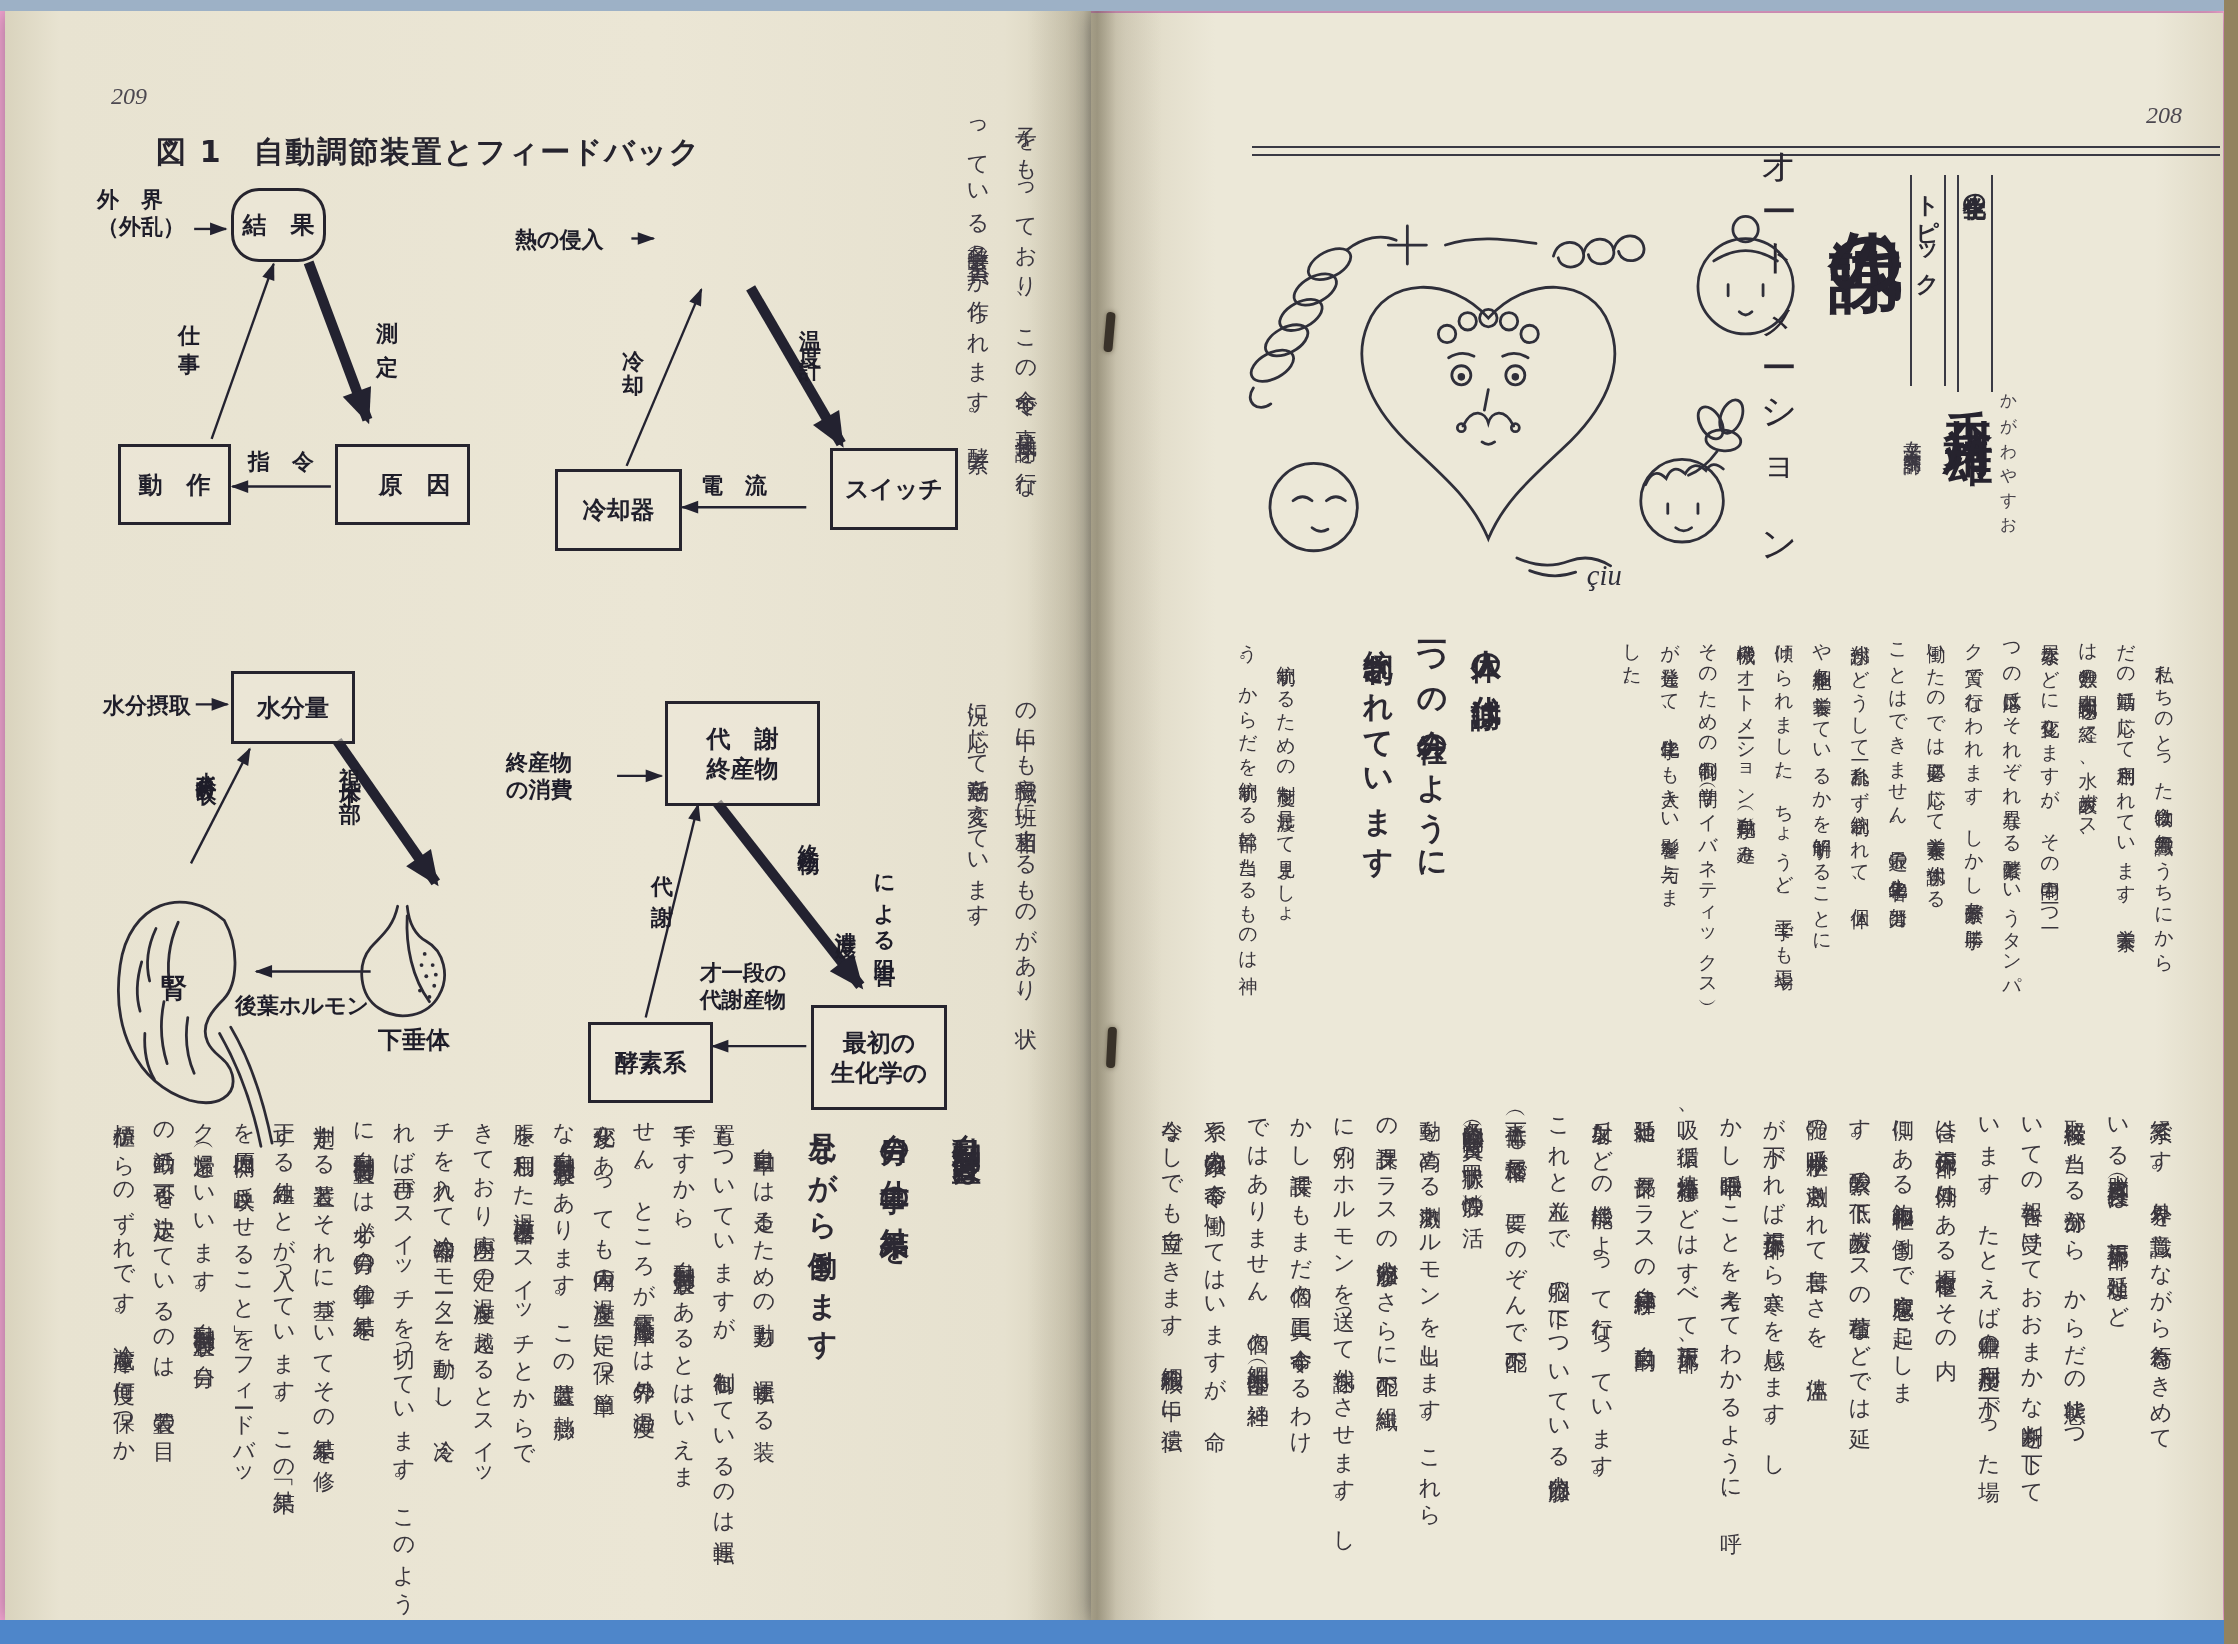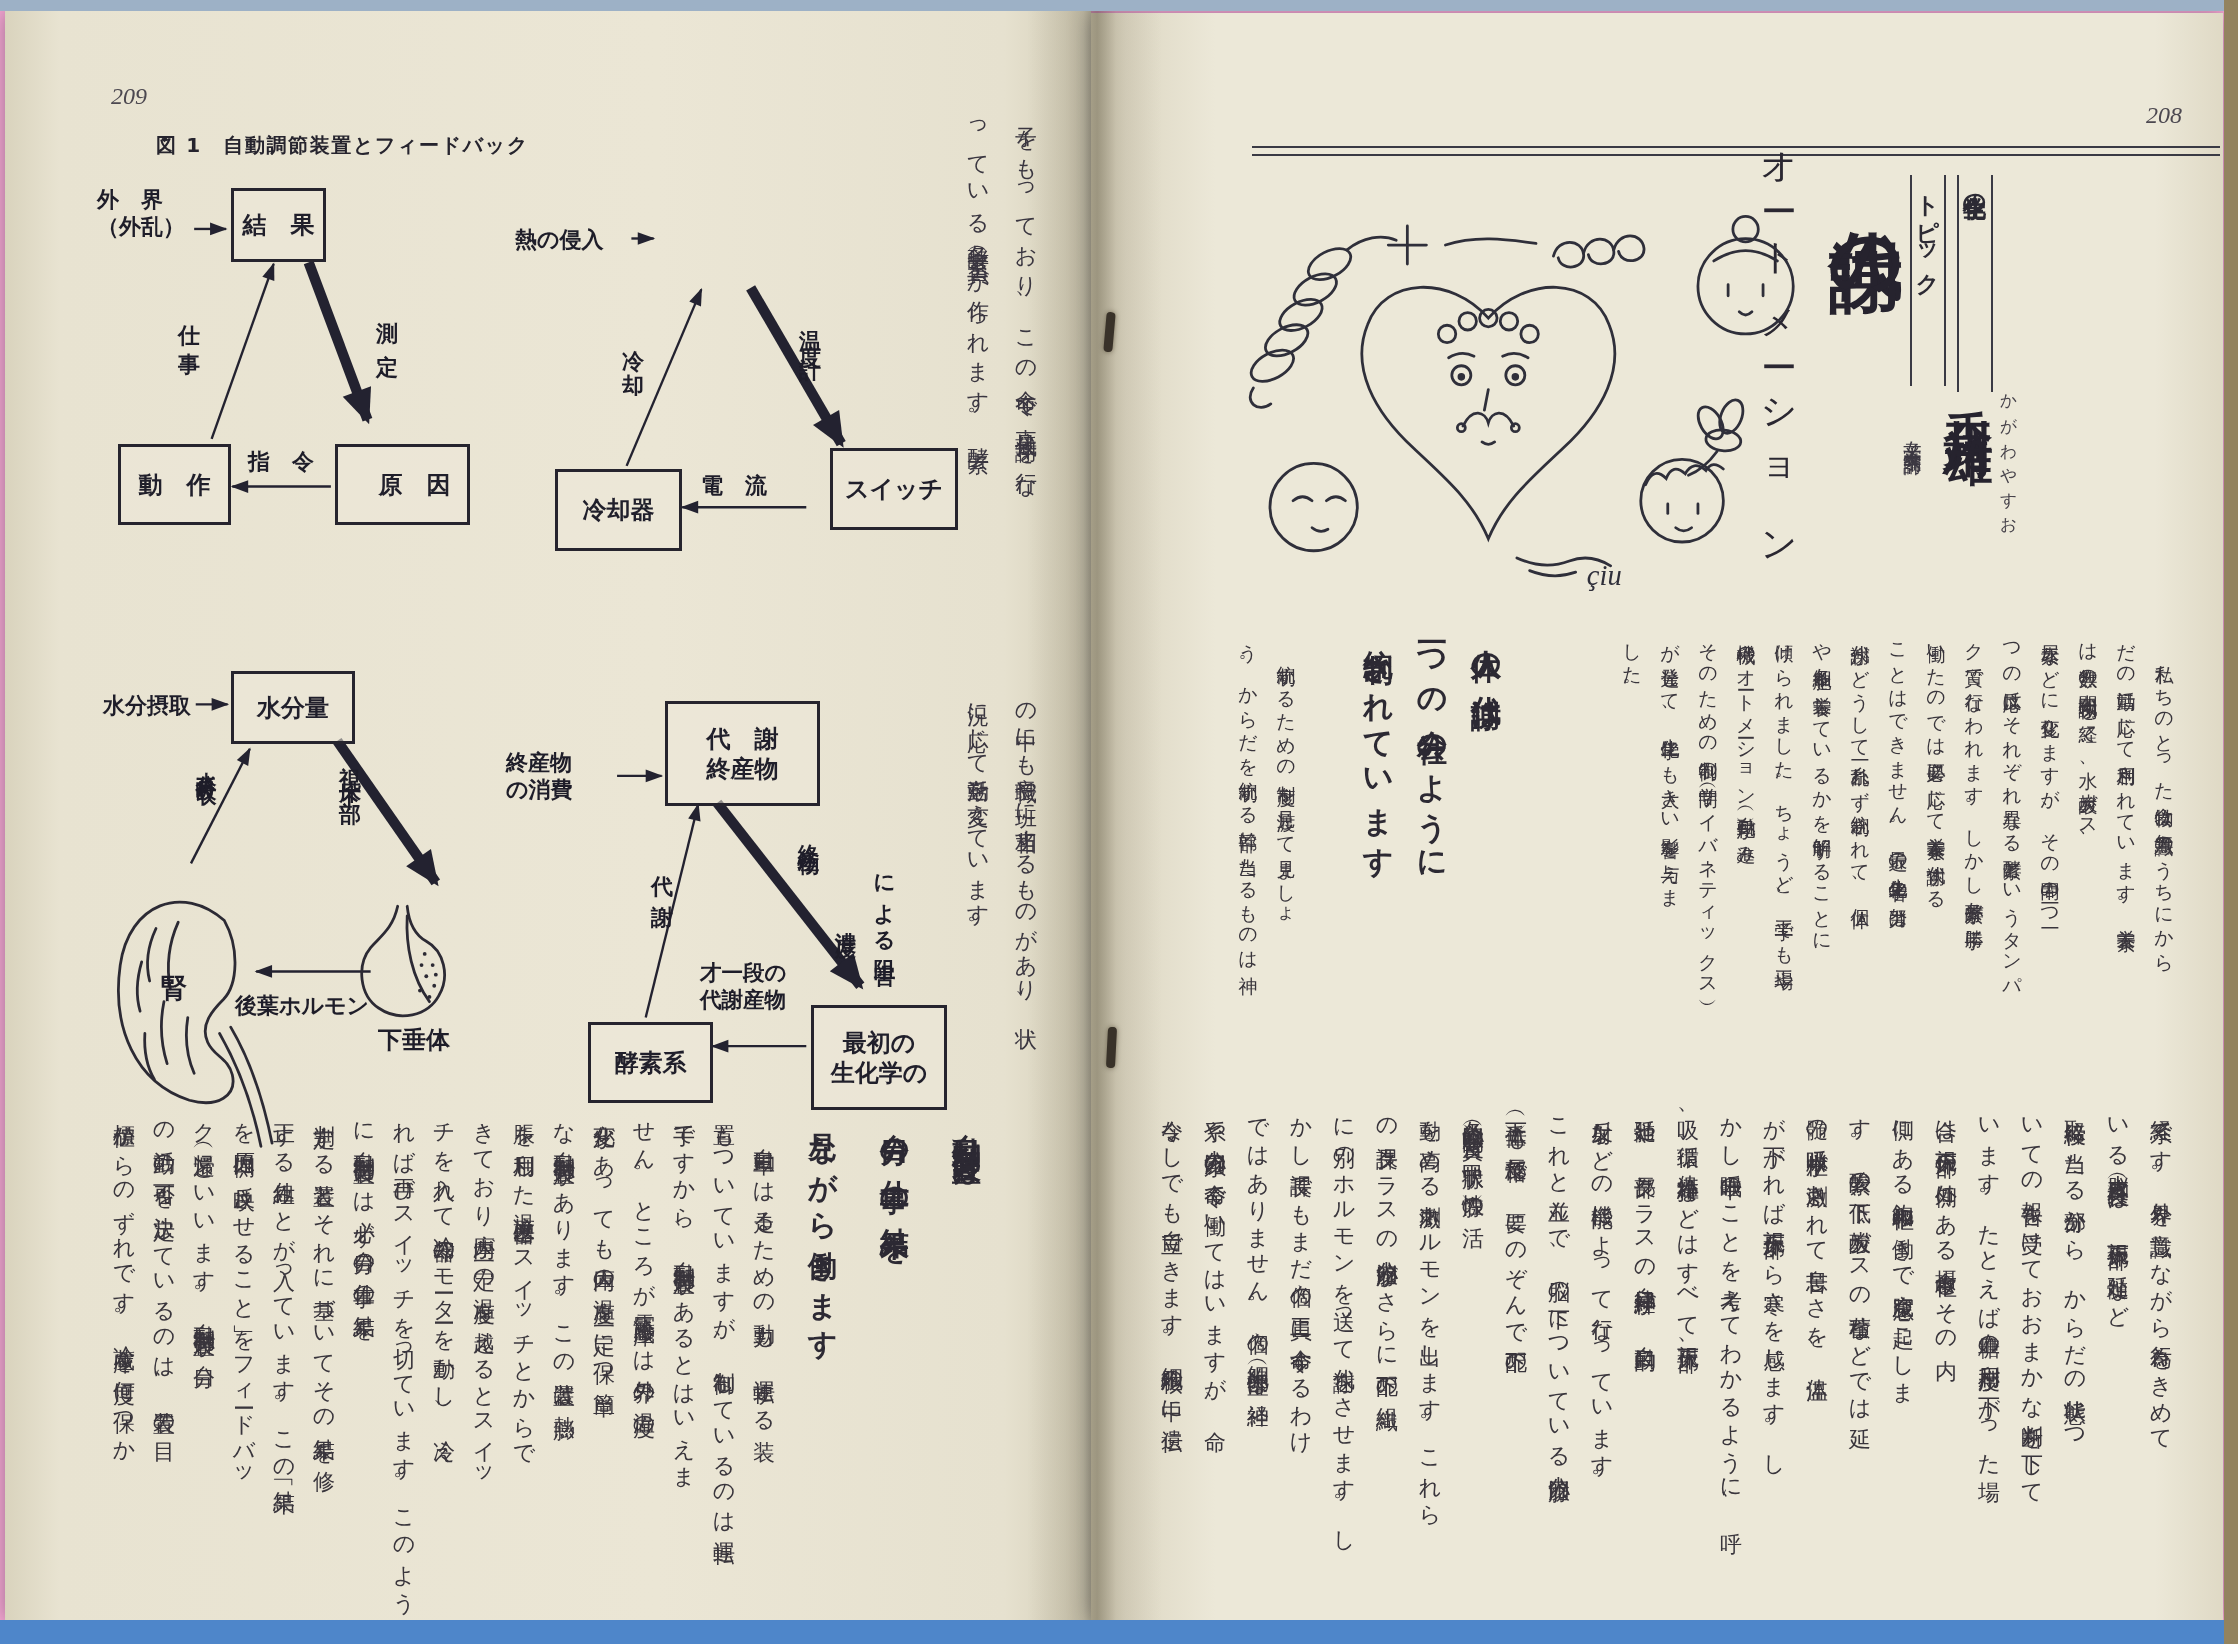--- a/index.html
+++ b/index.html
@@ -30,21 +30,21 @@
 </head>
 <body>
 
 <div id="stage">
 
   <div id="left-page" class="abs page"></div>
   <div id="right-page" class="abs page"></div>
 
   <div class="abs mincho" style="left:111px;top:83px;font-style:italic;font-size:24px;color:#4c4850;">209</div>
 
-  <div class="abs gothic" style="left:156px;top:132px;font-size:20px;letter-spacing:1.6px;color:#26242e;">図 1　自動調節装置とフィードバック</div>
+  <div class="abs gothic" style="left:156px;top:132px;font-size:30px;letter-spacing:1.6px;color:#26242e;">図 1　自動調節装置とフィードバック</div>
 
   <svg class="abs" style="left:0;top:0;" width="2239" height="1644" viewBox="0 0 2816 2068">
     <defs>
       <marker id="mthin" markerUnits="userSpaceOnUse" markerWidth="28" markerHeight="22" refX="22" refY="10" orient="auto">
         <path d="M2,2 L24,10 L2,18 Z" fill="#232230"></path>
       </marker>
       <marker id="mthick" markerUnits="userSpaceOnUse" markerWidth="52" markerHeight="44" refX="40" refY="21" orient="auto">
         <path d="M2,2 L46,21 L2,40 Z" fill="#232230"></path>
       </marker>
     </defs>
@@ -90,21 +90,21 @@
         <circle cx="528" cy="1246" r="2.4"></circle>
           <circle cx="540" cy="1254" r="2.4"></circle>
         <circle cx="548" cy="1226" r="2.4"></circle>
           <circle cx="530" cy="1214" r="2.4"></circle>
       </g>
     </g>
   </svg>
 
   <div class="abs dlabel gothic ml" style="left:97px;top:186px;">外　界
 （外乱）</div>
-  <div class="abs box bx30 gothic" style="left:231px;top:188px;width:89px;height:68px;">結　果</div>
+  <div class="abs box bx30 gothic" style="left:231px;top:188px;width:89px;height:68px;border-radius:28px;">結　果</div>
   <div class="abs box bx30 gothic" style="left:118px;top:444px;width:107px;height:75px;">動　作</div>
   <div class="abs box bx30 gothic" style="left:335px;top:444px;width:105px;height:75px;padding-left:24px;">原　因</div>
   <div class="abs dlabel gothic vlab" style="left:176px;top:308px;letter-spacing:27px;">仕事</div>
   <div class="abs dlabel gothic vlab" style="left:374px;top:304px;letter-spacing:32px;">測定</div>
   <div class="abs dlabel gothic" style="left:248px;top:448px;">指　令</div>
 
   <div class="abs dlabel gothic" style="left:515px;top:226px;">熱の侵入</div>
   <div class="abs box bx30 gothic" style="left:555px;top:469px;width:121px;height:76px;">冷却器</div>
   <div class="abs box bx30 gothic" style="left:811px;top:448px;width:122px;height:76px;margin-left:19px;">スイッチ</div>
   <div class="abs dlabel gothic vlab" style="left:620px;top:332px;letter-spacing:24px;">冷却</div>

